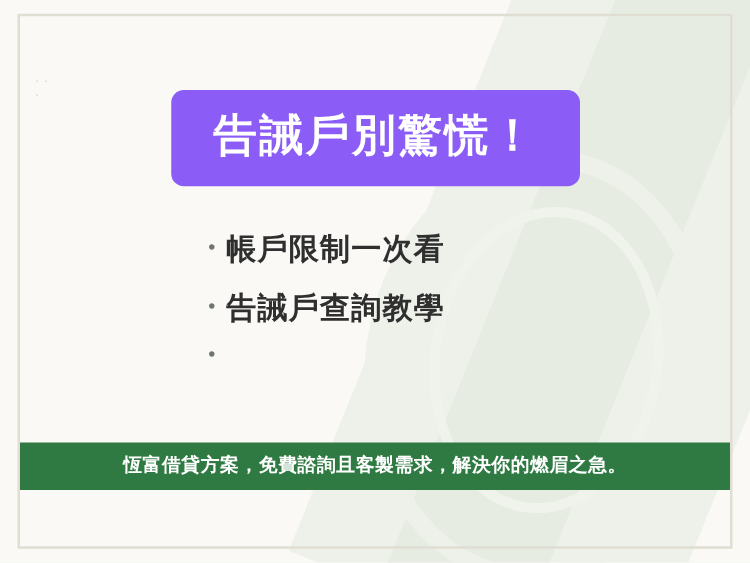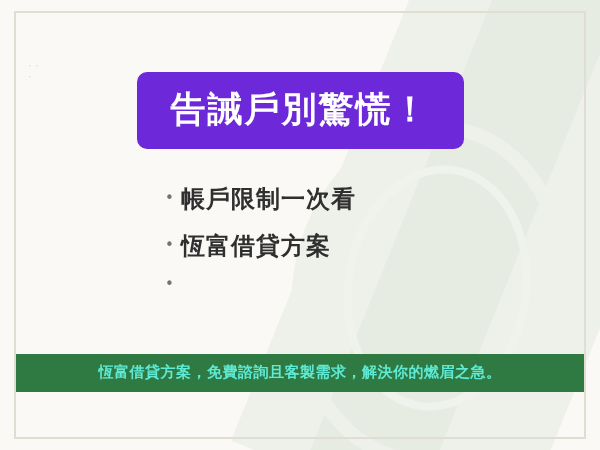--- a/index.html
+++ b/index.html
@@ -86,21 +86,21 @@
   }
   .content {
     position: absolute;
     inset: 0;
     display: flex;
     flex-direction: column;
     align-items: center;
   }
   .title-box {
     margin-top: 72px;
-    background: #6d28d9;
+    background: #8b5cf6;
     color: #ffffff;
     border-radius: 10px;
     padding: 18px 34px 20px 34px;
     box-sizing: border-box;
   }
   .title-text {
     font-size: 35px;
     font-weight: bold;
     letter-spacing: 2px;
     line-height: 1.1;
@@ -133,21 +133,21 @@
     color: #2f2f2f;
     letter-spacing: 1px;
     white-space: nowrap;
   }
   .footer-bar {
     position: absolute;
     left: 16px;
     right: 16px;
     bottom: 58px;
     background: #2f7a43;
-    color: #5eead4;
+    color: #ffffff;
     text-align: center;
     padding: 9px 0 10px 0;
     box-sizing: border-box;
   }
   .footer-text {
     font-size: 15px;
     font-weight: bold;
     letter-spacing: 0.5px;
     white-space: nowrap;
   }
@@ -175,21 +175,21 @@
 
     <div class="bullets">
 
       <div class="bullet-row">
         <span class="bullet-dot">•</span>
         <span class="bullet-text">帳戶限制一次看</span>
       </div>
 
       <div class="bullet-row">
         <span class="bullet-dot">•</span>
-        <span class="bullet-text">恆富借貸方案</span>
+        <span class="bullet-text">告誡戶查詢教學</span>
       </div>
 
       <div class="bullet-row">
         <span class="bullet-dot">•</span>
       </div>
 
     </div>
   </div>
 
   <div class="footer-bar">

